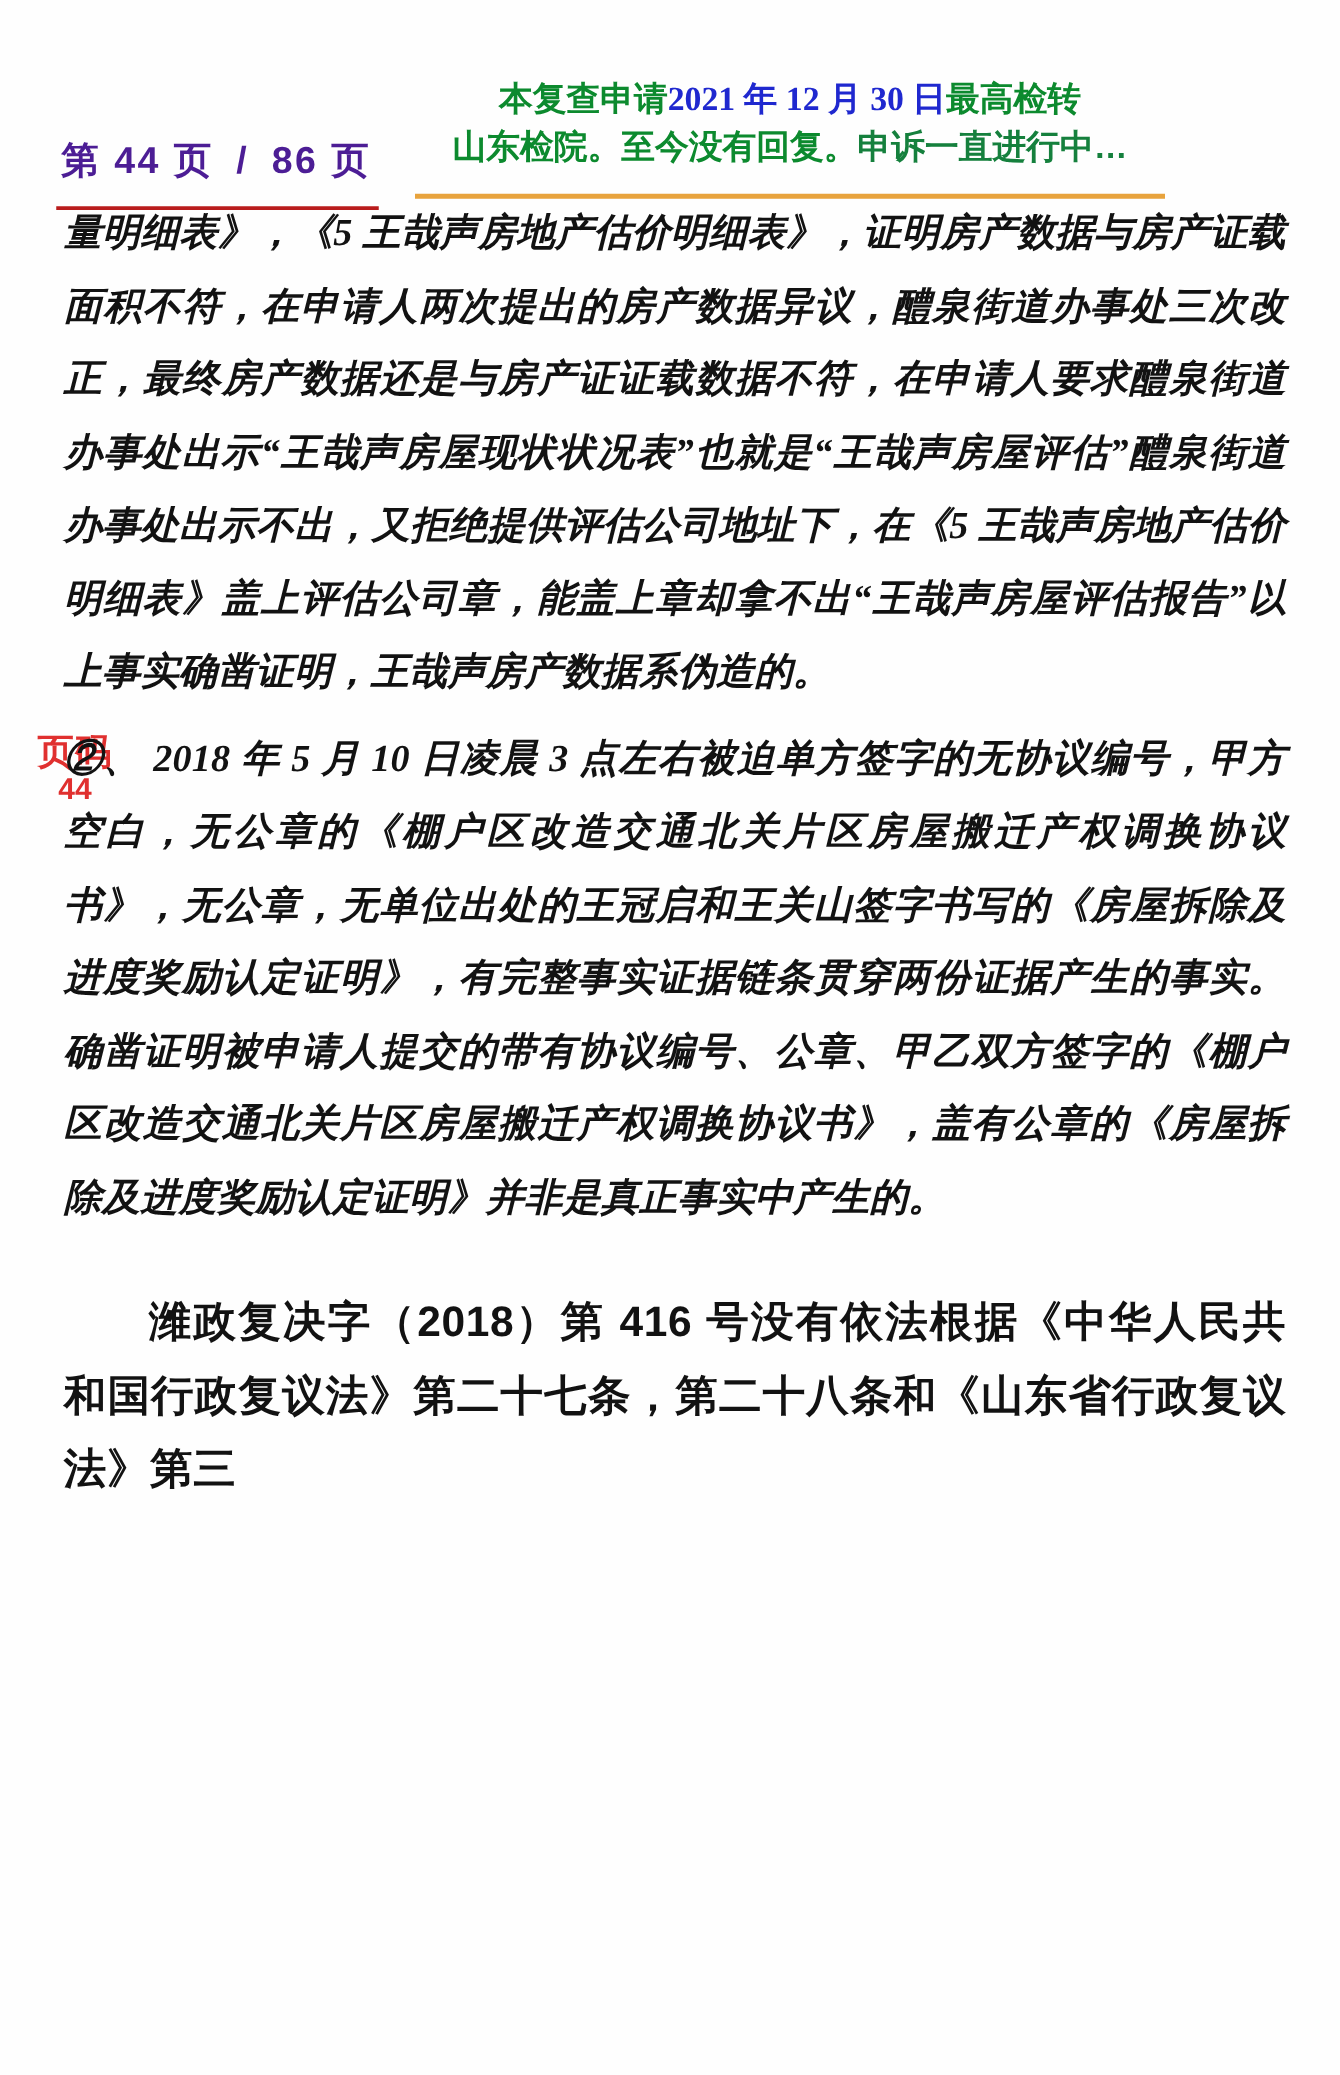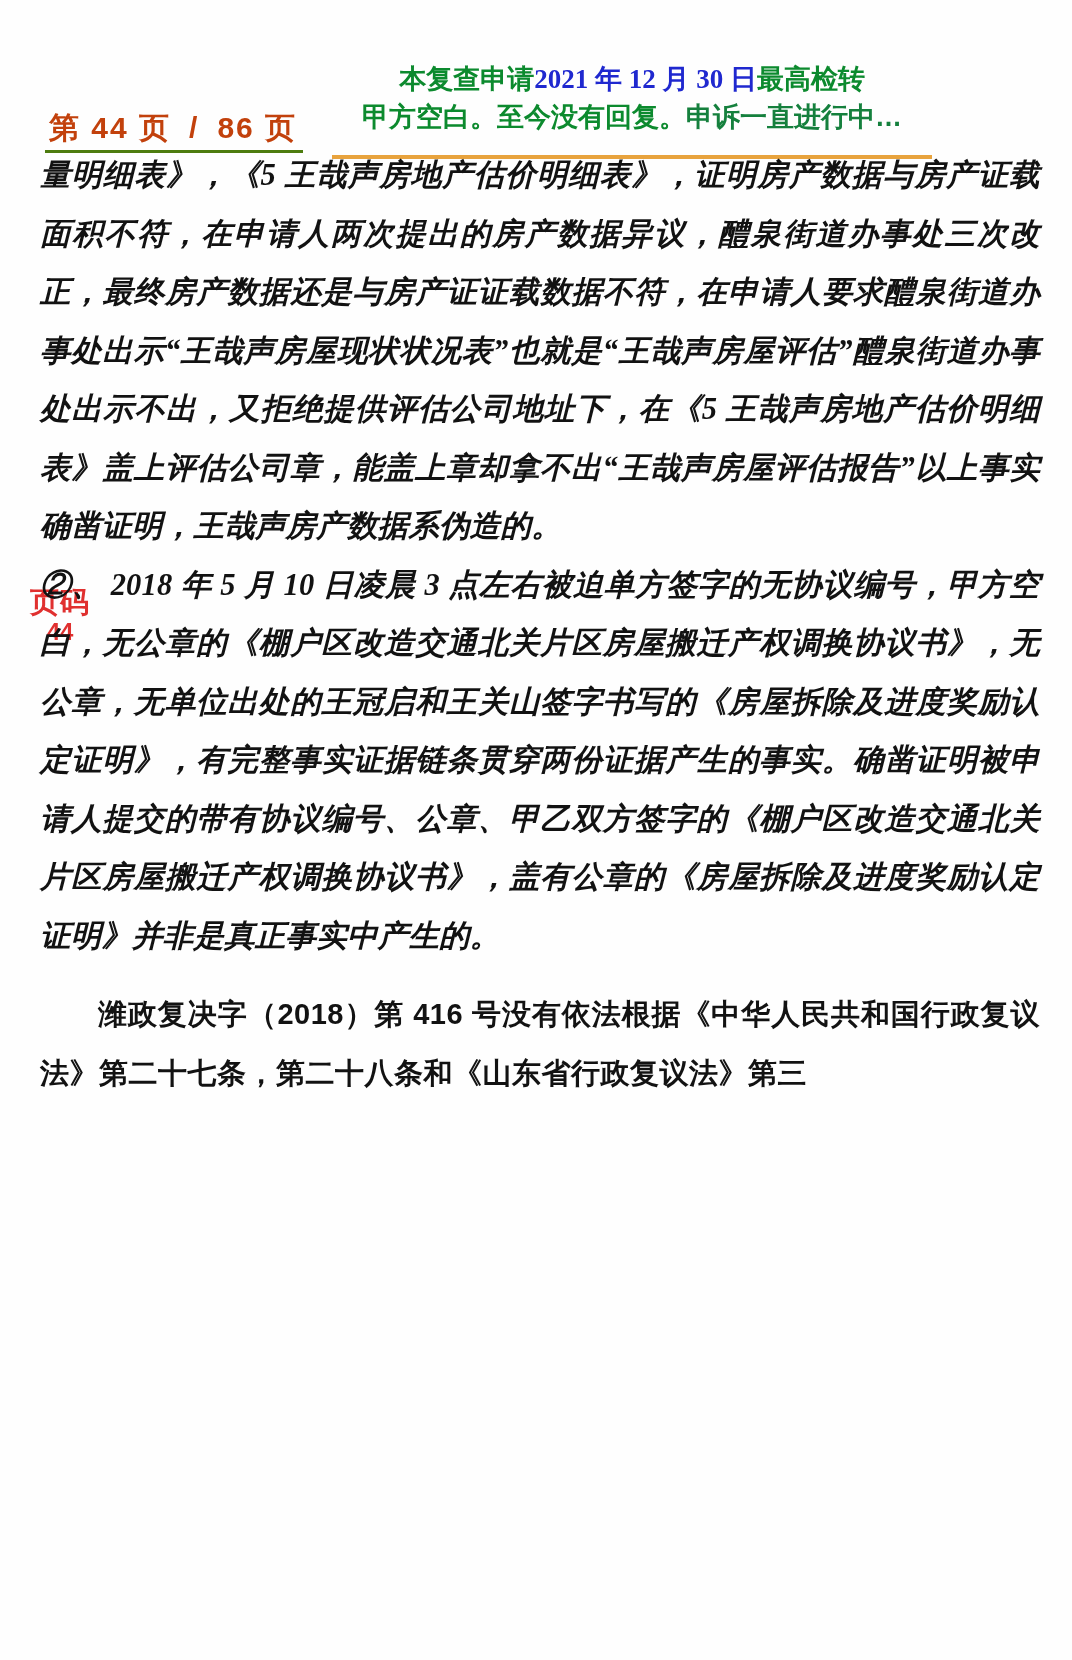--- a/index.html
+++ b/index.html
@@ -31,23 +31,23 @@
   }
 
   .page-folio {
     position: absolute;
     left: 45px;
     top: 80px;
     font-family: "Liberation Sans", "DejaVu Sans", sans-serif;
     font-weight: bold;
     font-size: 30px;
     letter-spacing: 2px;
-    color: #c2410c;
-    border-bottom: 3px solid #4d7c0f;
-    padding: 0 6px 1px 4px;
+    color: #4c1d95;
+    border-bottom: 3px solid #b91c1c;
+    padding: 0 6px 16px 4px;
     white-space: nowrap;
   }
   .page-folio .sep { padding: 0 18px; }
 
   
   .annotation {
     position: absolute;
     left: 332px;
     top: 32px;
     width: 600px;
@@ -90,36 +90,36 @@
   .para {
     font-family: "Liberation Serif", "DejaVu Serif", serif;
     font-weight: bold;
     font-style: italic;
     font-size: 30.5px;
     line-height: 58.5px;
     color: #121212;
     text-align: justify;
     text-justify: inter-ideograph;
     letter-spacing: 0.2px;
-    margin: 0;
+    margin: 11px;
   }
   .para.indent { text-indent: 2em; }
 
   .para.underlined {
     text-decoration: underline;
     text-decoration-thickness: 2px;
     text-underline-offset: 6px;
     text-decoration-color: #1b1b1b;
   }
 
   .para.heavy {
     font-style: normal;
     font-family: "Liberation Sans", "DejaVu Sans", sans-serif;
     font-weight: bold;
-    font-size: 29px;
+    font-size: 34px;
     letter-spacing: 0.5px;
   }
 
   .spacer-sm { height: 10px; }
 </style>
 </head>
 <body>
 
 <div class="page">
 
@@ -127,21 +127,21 @@
 
     <div class="page-folio">
       <span>第 44 页</span><span class="sep">/</span><span>86 页</span>
     </div>
 
     <div class="annotation">
       <span class="ann-line">
         <span class="ann-green">本复查申请</span><span class="ann-blue">2021 年 12 月 30 日</span><span class="ann-green">最高检转</span>
       </span>
       <span class="ann-line">
-        <span class="ann-green">甲方空白。至今没有回复。</span><span class="ann-red">申诉一直进行中…</span>
+        <span class="ann-green">山东检院。至今没有回复。</span><span class="ann-red">申诉一直进行中…</span>
       </span>
     </div>
   </div>
 
   <div class="page-code">
     <span class="pc-label">页码</span>
     <span class="pc-num">44</span>
   </div>
 
   <div class="body-text">

